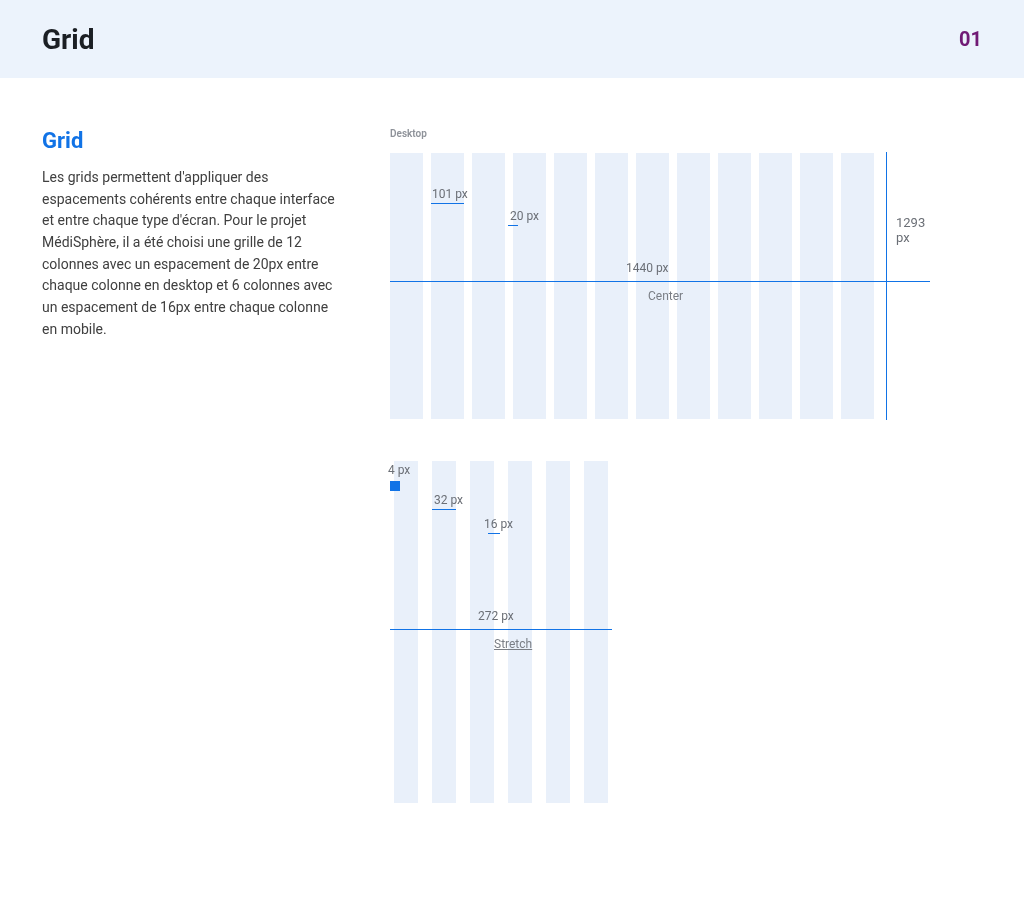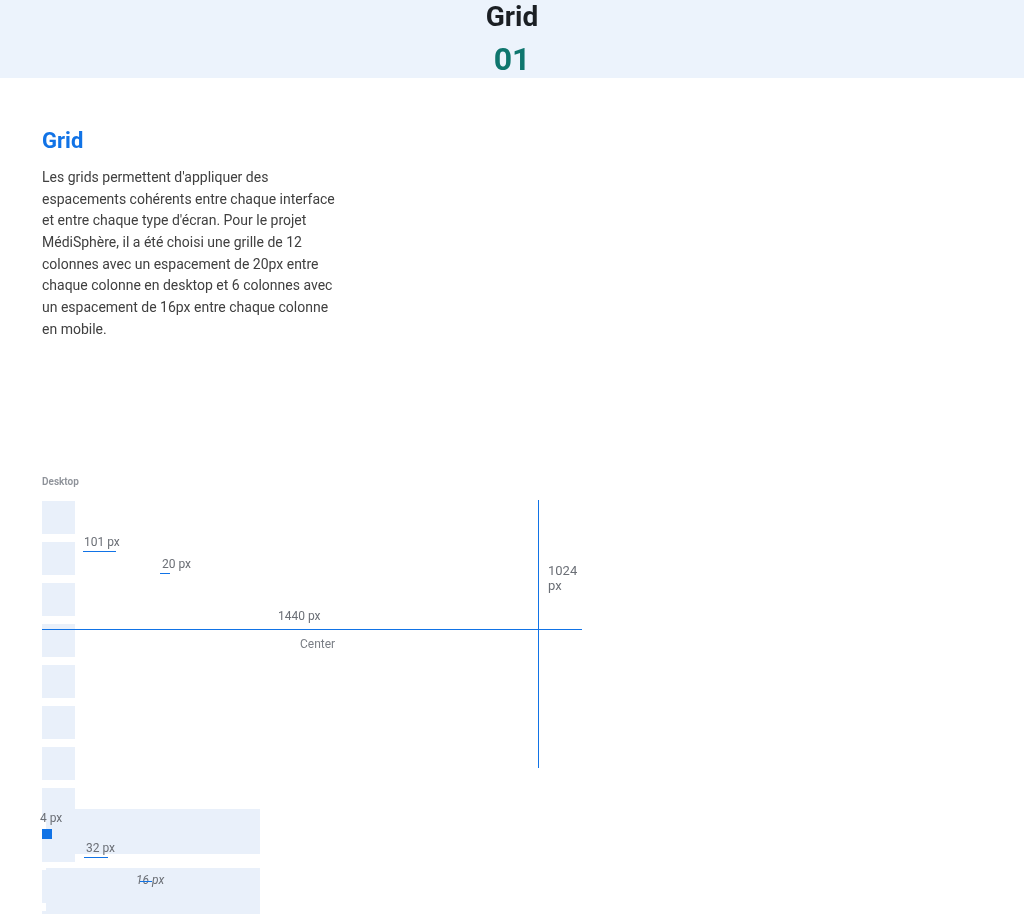--- a/index.html
+++ b/index.html
@@ -1,27 +1,27 @@
 <!DOCTYPE html>
 <html><head>
 <meta charset="utf-8">
 <style>
-  * { box-sizing: border-box; margin: 0; padding: 0; flex-direction: column; }
+  * { box-sizing: border-box; margin: 0; padding: 0; }
   html, body { width: 1024px; font-family: -apple-system, BlinkMacSystemFont, "Segoe UI", Roboto, "Helvetica Neue", Arial, sans-serif; background: #fff; color: #1b1f24; }
   
   .header {
     background: #ecf3fc;
     height: 78px;
     display: flex;
     align-items: center;
     justify-content: space-between;
     padding: 0 42px;
   }
   .header-title { font-size: 28px; font-weight: 700; color: #1b1f24; }
-  .header-num   { font-size: 32px; font-weight: 700; color: #0f766e; }
+  .header-num   { font-size: 20px; font-weight: 700; color: #701a75; }
 
   
   .page {
     display: flex;
     padding: 50px 42px 60px 42px;
     gap: 48px;
     align-items: flex-start;
   }
   .sidebar { width: 300px; flex: 0 0 300px; }
   .sidebar-title { font-size: 22px; font-weight: 700; color: #1173e6; margin-bottom: 14px; }
@@ -95,41 +95,41 @@
       <span class="dim-mark col-w" style="left:41px; top:50px;"></span>
 
       <span class="dim-label" style="left:120px; top:56px;">20 px</span>
       <span class="dim-mark gap-w" style="left:118px; top:72px;"></span>
 
       <span class="hline" style="top:128px;"></span>
       <span class="dim-label" style="left:236px; top:108px;">1440 px</span>
       <span class="center-label" style="left:258px; top:136px;">Center</span>
 
       <span class="vline" style="left:496px;"></span>
-      <span class="right-label" style="left:506px; top:62px;">1024 px</span>
+      <span class="right-label" style="left:506px; top:62px;">1293 px</span>
     </div>
 
 
     <div class="mobile-wrap">
       <div class="mobile-cols">
         <div class="col"></div>
         <div class="col"></div>
         <div class="col"></div>
         <div class="col"></div>
         <div class="col"></div>
         <div class="col"></div>
       </div>
 
       <span class="dim-label" style="left:-2px; top:2px;">4 px</span>
       <span class="margin-chip"></span>
 
       <span class="dim-label" style="left:44px; top:32px;">32 px</span>
       <span class="dim-mark" style="left:42px; top:48px; width:24px;"></span>
 
-      <span class="dim-label" style="left:94px; top:64px;font-style:italic;">16 px</span>
+      <span class="dim-label" style="left:94px; top:56px;">16 px</span>
       <span class="dim-mark" style="left:98px; top:72px; width:12px;"></span>
 
       <span class="hline" style="top:168px;"></span>
       <span class="dim-label" style="left:88px; top:148px;">272 px</span>
       <span class="center-label" style="left:104px; top:176px;text-decoration:underline;">Stretch</span>
     </div>
 
   </div>
 </div>
 

